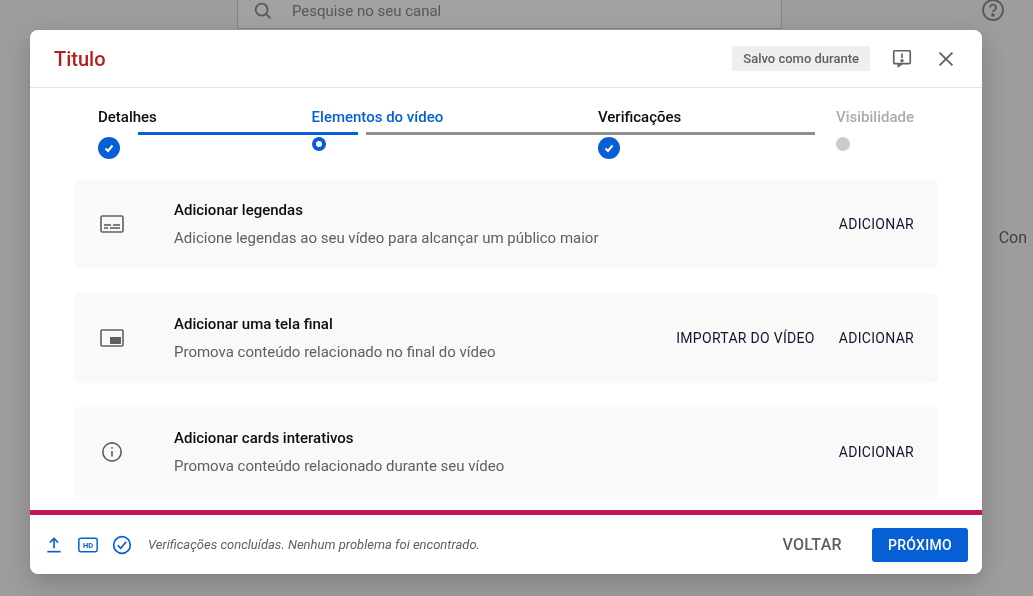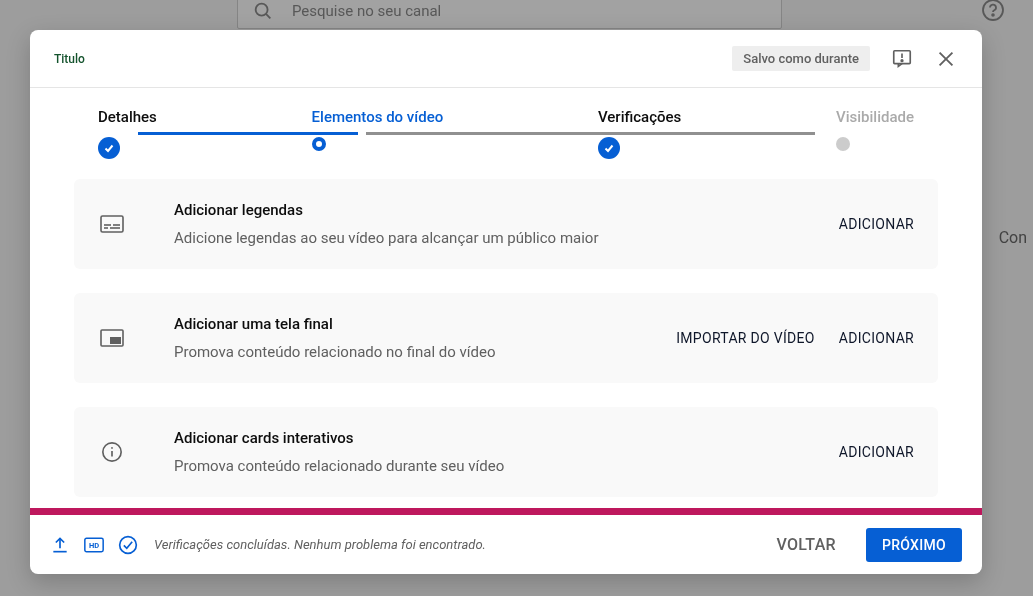--- a/index.html
+++ b/index.html
@@ -16,21 +16,21 @@
     .modal {
       position: absolute; left: 30px; top: 30px; width: 952px; height: 544px;
       background: #fff; border-radius: 8px; display: flex; flex-direction: column;
       box-shadow: 0 8px 24px rgba(0,0,0,0.2);
     }
     
     .modal-header {
       display: flex; align-items: center; justify-content: space-between;
       padding: 16px 24px; border-bottom: 1px solid #e5e5e5;
     }
-    .modal-title { font-size: 12px; font-weight: 500; color: #14532d; }
+    .modal-title { font-size: 20px; font-weight: 500; color: #b91c1c; }
     .modal-header-right { display: flex; align-items: center; gap: 20px; }
     .save-badge { background: #eee; color: #606060; font-size: 13px; font-weight: 500; padding: 5px 11px; border-radius: 2px; }
     .icon-btn { width: 24px; height: 24px; display: flex; align-items: center; justify-content: center; cursor: pointer; color: #606060; }
     
     
     .stepper { padding: 20px 68px 8px; display: flex; justify-content: space-between; position: relative; }
     .step { display: flex; flex-direction: column; align-items: flex-start; gap: 11px; z-index: 2; position: relative; cursor: pointer; }
     .step-label { font-size: 15px; color: #0d0d0d; font-weight: 500; }
     .step.active .step-label { color: #065fd4; }
     .step.disabled .step-label { color: #aaa; }
@@ -53,21 +53,21 @@
     }
     .card-icon { width: 28px; display: flex; justify-content: center; margin-right: 48px; color: #606060; flex-shrink: 0; }
     .card-content { flex: 1; }
     .card-title { font-size: 15px; font-weight: 500; color: #0d0d0d; margin-bottom: 10px; }
     .card-desc { font-size: 15px; color: #606060; }
     .card-actions { display: flex; gap: 24px; align-items: center; }
     .text-btn { color: #0f172a; font-size: 14px; font-weight: 400; letter-spacing: 0.3px; cursor: pointer; background: none; border: none; text-align: right; }
     
     
     .modal-footer {
-      border-top: 7px solid #be185d; padding: 11px 20px;
+      border-top: 5px solid #be185d; padding: 11px 14px;
       display: flex; align-items: center; justify-content: space-between;
     }
     .footer-left { display: flex; align-items: center; gap: 14px; }
     .footer-status { font-size: 13px; color: #606060; margin-left: 2px; font-style: italic; }
     .footer-right { display: flex; align-items: center; gap: 16px; }
     .btn-secondary { font-size: 16px; font-weight: 500; color: #606060; background: none; border: none; cursor: pointer; padding: 9px 14px; letter-spacing: 0.3px; }
     .btn-primary { font-size: 14px; font-weight: 500; color: #fff; background: #065fd4; border: none; cursor: pointer; padding: 9px 16px; border-radius: 3px; letter-spacing: 0.3px; }
     .footer-mini-icon { color: #065fd4; width: 20px; height: 20px; }
   </style>
 </head>

